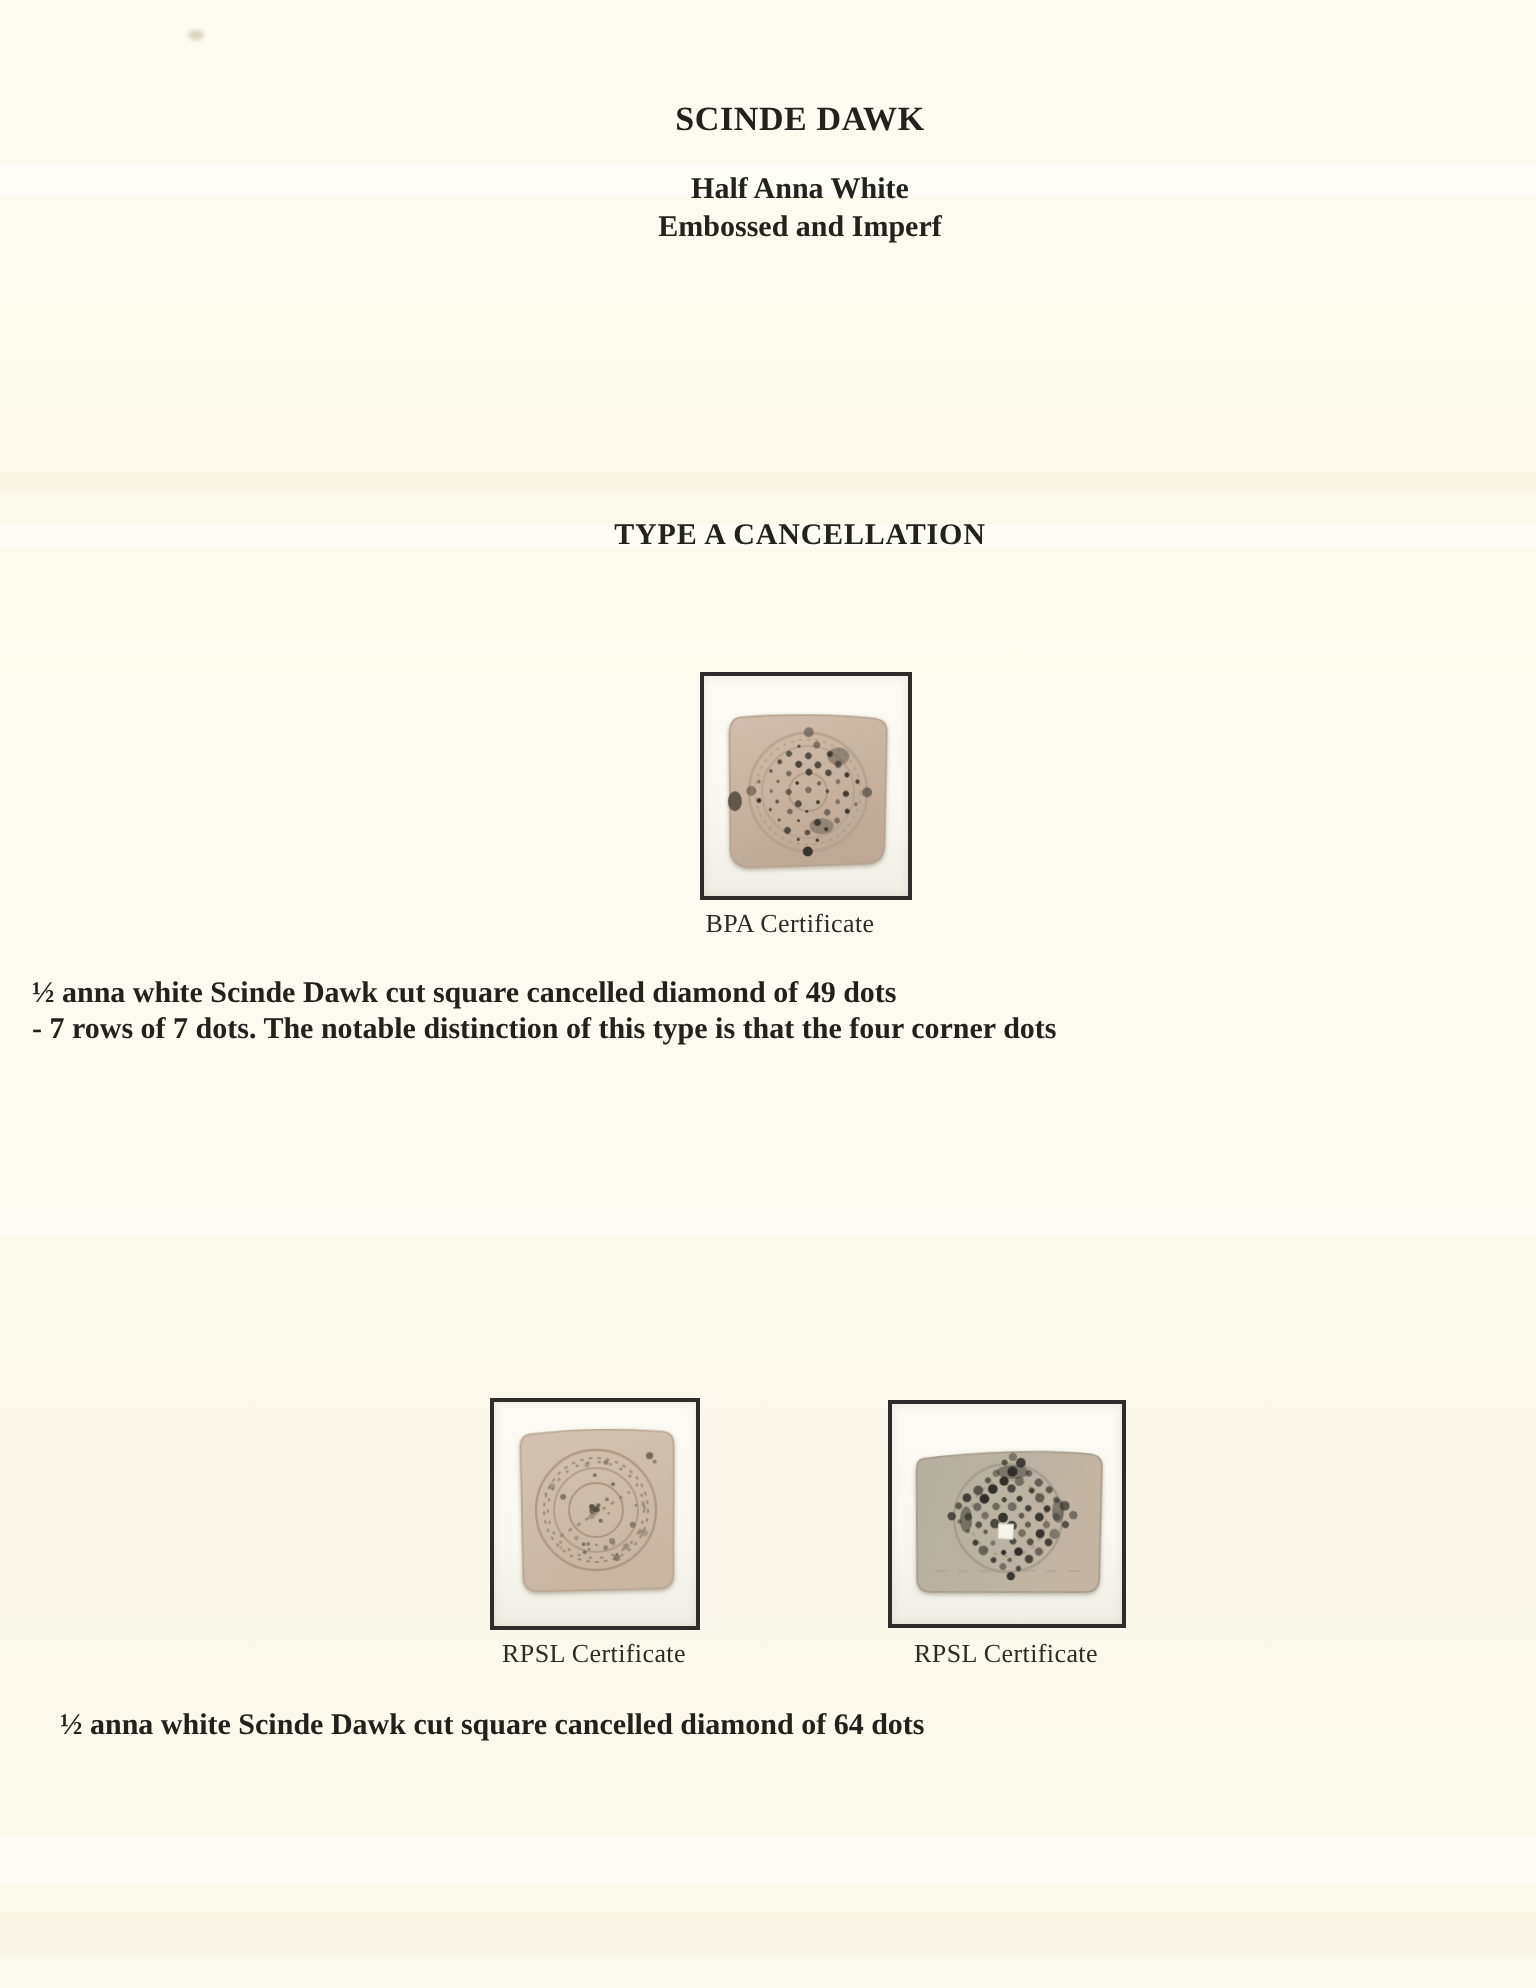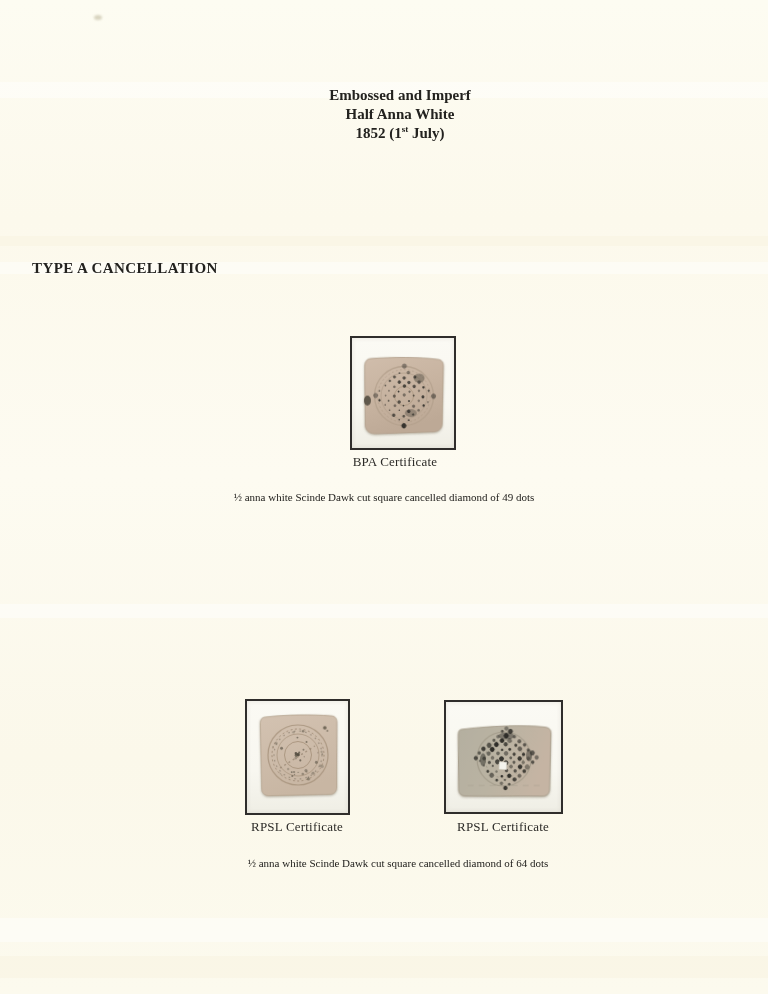--- a/index.html
+++ b/index.html
@@ -24,21 +24,21 @@
   .title{
     position:absolute;top:50px;left:0;width:736px;
     text-align:center;font-size:17px;font-weight:bold;letter-spacing:.3px;
   }
   .subtitle{
     position:absolute;top:86px;left:0;width:736px;
     text-align:center;font-size:15px;font-weight:bold;line-height:19px;
   }
   .subtitle sup{font-size:9px;line-height:0;}
   .heading{
-    position:absolute;left:0;width:736px;text-align:left;
+    position:absolute;left:0;width:736px;text-align:center;
     font-size:15px;font-weight:bold;letter-spacing:.4px;
   }
   .h-a{top:260px;}
   .h-b{top:635px;}
 
   .frame{
     position:absolute;
     border:2px solid var(--frame-border,#2f2d2b);
     background:linear-gradient(180deg,#fbfaf4 0%,#f8f7f0 62%,#efeee5 100%);
     box-shadow:inset 0 0 5px rgba(70,60,40,.10);
@@ -55,45 +55,45 @@
 
   .caption{
     position:absolute;width:200px;text-align:center;
     font-size:13px;color:#2c2b28;letter-spacing:.2px;
   }
   .cap-a{left:263px;top:454px;}
   .cap-b-left{left:165px;top:819px;}
   .cap-b-right{left:371px;top:819px;}
 
   .para{
-    position:absolute;width:736px;text-align:center;
-    font-size:11px;font-weight:normal;line-height:17.5px;color:#22211e;
+    position:absolute;width:736px;
+    font-size:15px;font-weight:bold;line-height:17.5px;color:#22211e;
   }
   .para-a{left:-16px;top:489px;}
   .para-b{left:-2px;top:855px;}
 </style>
 </head>
 <body>
 
 <div class="page">
   <div class="band white" style="top:82px;height:16px;"></div>
   <div class="band cream" style="top:236px;height:10px;"></div>
   <div class="band white" style="top:262px;height:12px;"></div>
   <div class="band white" style="top:604px;height:14px;"></div>
   <div class="band white" style="top:918px;height:24px;"></div>
   <div class="band cream" style="top:956px;height:22px;"></div>
   <div class="smudge"></div>
 
   <div class="content">
 
+    <div class="title">SCINDE DAWK</div>
 
     <div class="subtitle">
+      <div>Half Anna White</div>
       <div>Embossed and Imperf</div>
-      <div>Half Anna White</div>
-      <div><span>1852 (1</span><sup>st</sup><span> July)</span></div>
     </div>
 
     <div class="heading h-a">TYPE A CANCELLATION</div>
 
     <div class="frame frame-a">
       <svg class="stamp stamp-a" width="85" height="81" viewBox="0 0 85 81">
         <defs>
           <linearGradient id="gA" x1="0" y1="0" x2="0.35" y2="1">
             <stop offset="0" stop-color="#d0bdab"></stop>
             <stop offset="0.55" stop-color="#c7b3a0"></stop>
@@ -158,20 +158,21 @@
             <circle cx="19.6" cy="6.5" r="1.06" fill="#33312c" opacity="0.87"></circle>
             <circle cx="20.5" cy="13.5" r="0.85" fill="#33312c" opacity="0.98"></circle>
             <circle cx="21.2" cy="20.9" r="2.50" fill="#33312c" opacity="0.98"></circle>
           </g>
       </svg>
     </div>
     <div class="caption cap-a">BPA Certificate</div>
 
     <div class="para para-a">
       <div>½ anna white Scinde Dawk cut square cancelled diamond of 49 dots</div>
+      <div>- 7 rows of 7 dots. The notable distinction of this type is that the four corner dots</div>
     </div>
 
 
     <div class="frame frame-b-left">
       <svg class="stamp stamp-bl" width="82" height="88" viewBox="0 0 82 88">
         <defs>
           <linearGradient id="gBL" x1="0" y1="0" x2="0.3" y2="1">
             <stop offset="0" stop-color="#d3c2b1"></stop>
             <stop offset="1" stop-color="#c8b6a3"></stop>
           </linearGradient>

